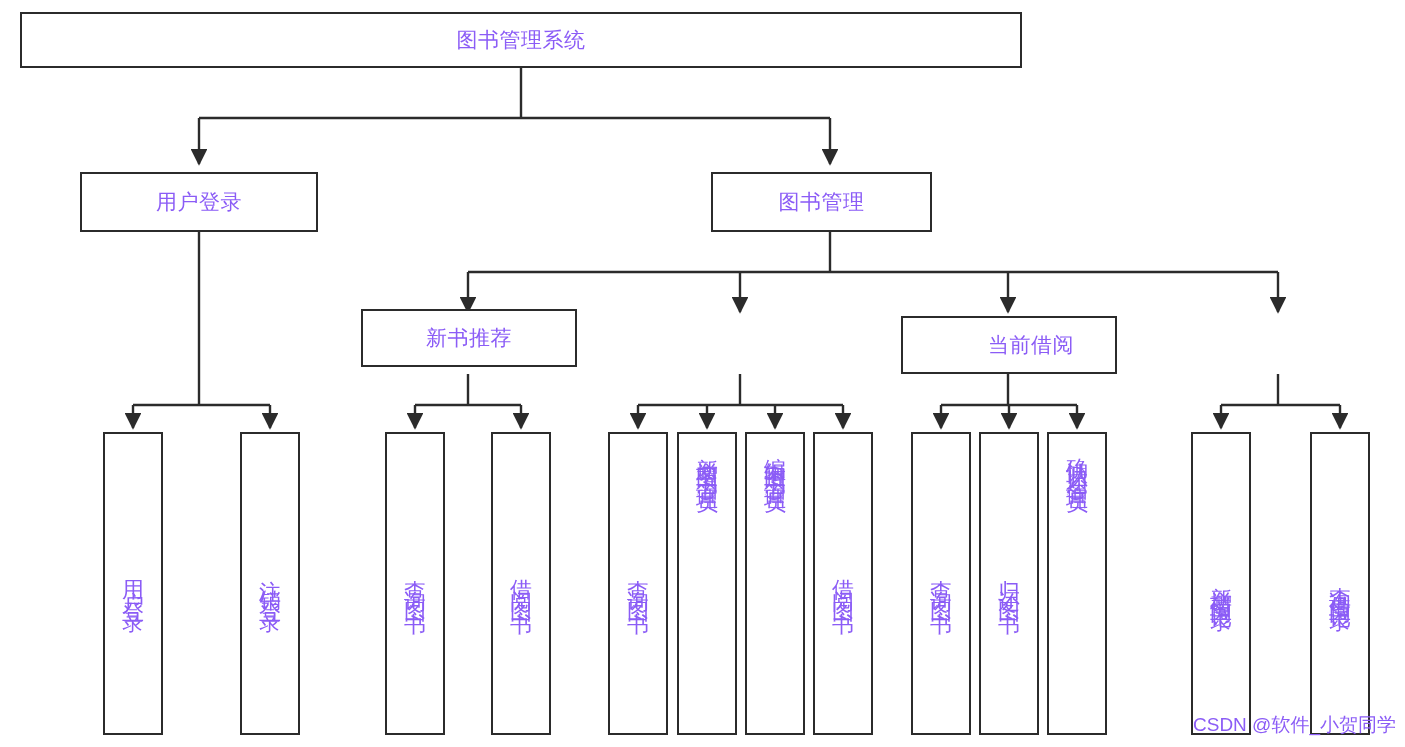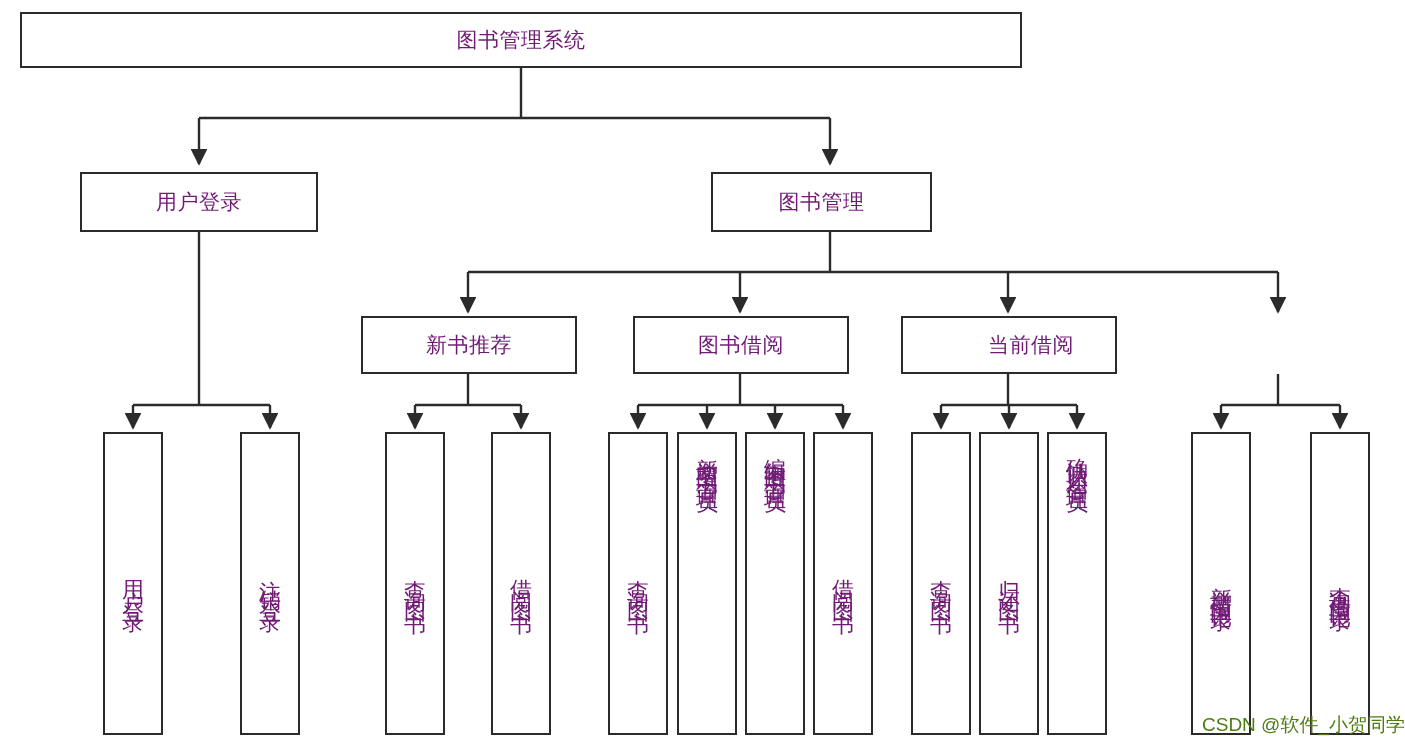--- a/index.html
+++ b/index.html
@@ -30,21 +30,21 @@
     position: absolute;
     box-sizing: border-box;
     border: 2px solid #2b2b2b;
     background: #ffffff;
     display: flex;
     align-items: center;
     justify-content: center;
     overflow: hidden;
   }
   .node-label {
-    color: #701a75;
+    color: #8b5cf6;
     line-height: 1.18;
     text-align: center;
     white-space: nowrap;
     letter-spacing: 0.5px;
   }
   .node-box.horizontal .node-label {
     writing-mode: horizontal-tb;
     font-size: 21px;
   }
   .node-box.vertical {
@@ -64,25 +64,24 @@
   }
   .node-box.vertical.centered {
     align-items: center;
     padding-top: 0;
   }
   .watermark {
     position: absolute;
     left: 1193px;
     top: 712px;
     font-size: 19px;
-    color: #4d7c0f;
+    color: #8b5cf6;
     font-family: "Liberation Sans", "DejaVu Sans", sans-serif;
     white-space: nowrap;
     pointer-events: none;
-    margin-left: 9px;
   }
 </style>
 </head>
 <body>
 
 <div id="diagram-root">
 
   <svg class="diagram-canvas" viewBox="0 0 1405 747">
     <defs>
       <marker id="arrow" viewBox="0 0 10 10" refX="9" refY="5" markerWidth="7" markerHeight="7" orient="auto-start-reverse">
@@ -139,27 +138,24 @@
   </div>
 
   <div class="node-box horizontal" style="left:80px; top:172px; width:238px; height:60px;">
     <span class="node-label">用户登录</span>
   </div>
 
   <div class="node-box horizontal" style="left:711px; top:172px; width:221px; height:60px;">
     <span class="node-label">图书管理</span>
   </div>
 
-  <div class="node-box horizontal" style="left:361px; top:316px; width:216px; height:58px;">
+  <div class="node-box horizontal" style="left:361px; top:309px; width:216px; height:58px;">
     <span class="node-label">新书推荐</span>
   </div>
 
-  <div class="node-box horizontal" style="left:633px; top:316px; width:216px; height:58px;">
-    <span class="node-label">图书借阅</span>
-  </div>
 
   <div class="node-box horizontal" style="left:901px; top:316px; width:216px; height:58px;padding-left:44px;">
     <span class="node-label">当前借阅</span>
   </div>
 
 
   <div class="node-box vertical centered mid" style="left:103px; top:432px; width:60px; height:303px;">
     <span class="node-label">用户登录</span>
   </div>
 

